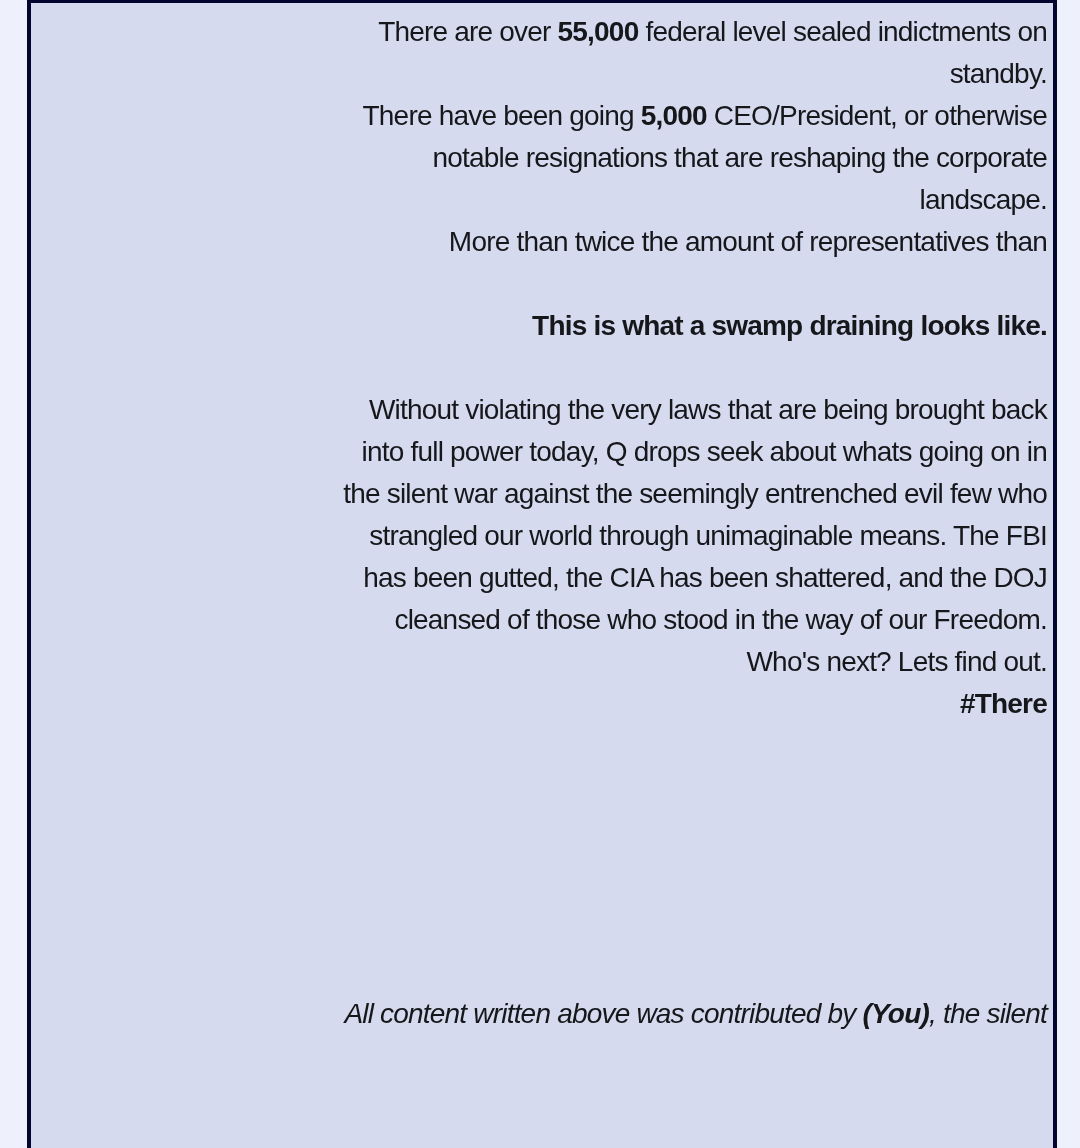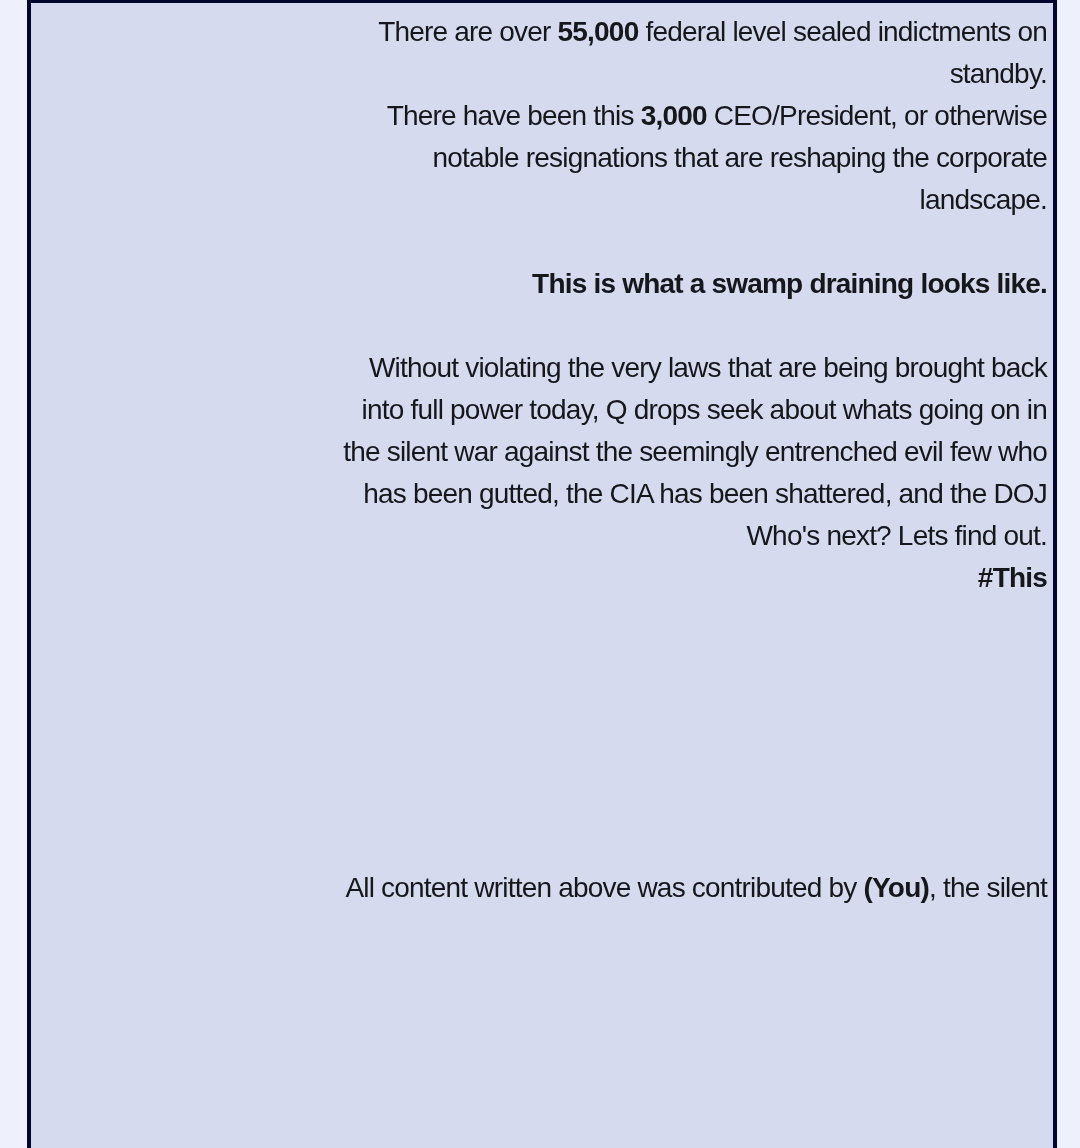--- a/index.html
+++ b/index.html
@@ -38,38 +38,41 @@
     white-space:pre;
     font-size:28px;
     line-height:42px;
     min-height:42px;
     letter-spacing:-0.8px;
     color:var(--text);
     text-align:right;
   }
   .line span{display:inline;}
   .b{font-weight:bold;}
-  .i{}
+  .i{font-style:italic;}
 </style>
 </head>
 <body>
 
 <div class="post-box">
   <div class="main-text">
       <div class="line"><span>There are over </span><span class="b">55,000</span><span> federal level sealed indictments on</span></div>
       <div class="line"><span>standby.</span></div>
-      <div class="line"><span>There have been this </span><span class="b">3,000</span><span> CEO/President, or otherwise</span></div>
+      <div class="line"><span>There have been going </span><span class="b">5,000</span><span> CEO/President, or otherwise</span></div>
       <div class="line"><span>notable resignations that are reshaping the corporate</span></div>
       <div class="line"><span>landscape.</span></div>
+      <div class="line"><span>More than twice the amount of representatives than</span></div>
       <div class="line"></div>
       <div class="line"><span class="b">This is what a swamp draining looks like.</span></div>
       <div class="line"></div>
       <div class="line"><span>Without violating the very laws that are being brought back</span></div>
       <div class="line"><span>into full power today, Q drops seek about whats going on in</span></div>
       <div class="line"><span>the silent war against the seemingly entrenched evil few who</span></div>
+      <div class="line"><span>strangled our world through unimaginable means. The FBI</span></div>
       <div class="line"><span>has been gutted, the CIA has been shattered, and the DOJ</span></div>
+      <div class="line"><span>cleansed of those who stood in the way of our Freedom.</span></div>
       <div class="line"><span>Who's next? Lets find out.</span></div>
-      <div class="line"><span class="b">#This</span></div>
+      <div class="line"><span class="b">#There</span></div>
     </div>
   <div class="footer-text">
       <div class="line"><span class="i">All content written above was contributed by </span><span class="b i">(You)</span><span class="i">, the silent</span></div>
     </div>
 </div>
 
 </body></html>

